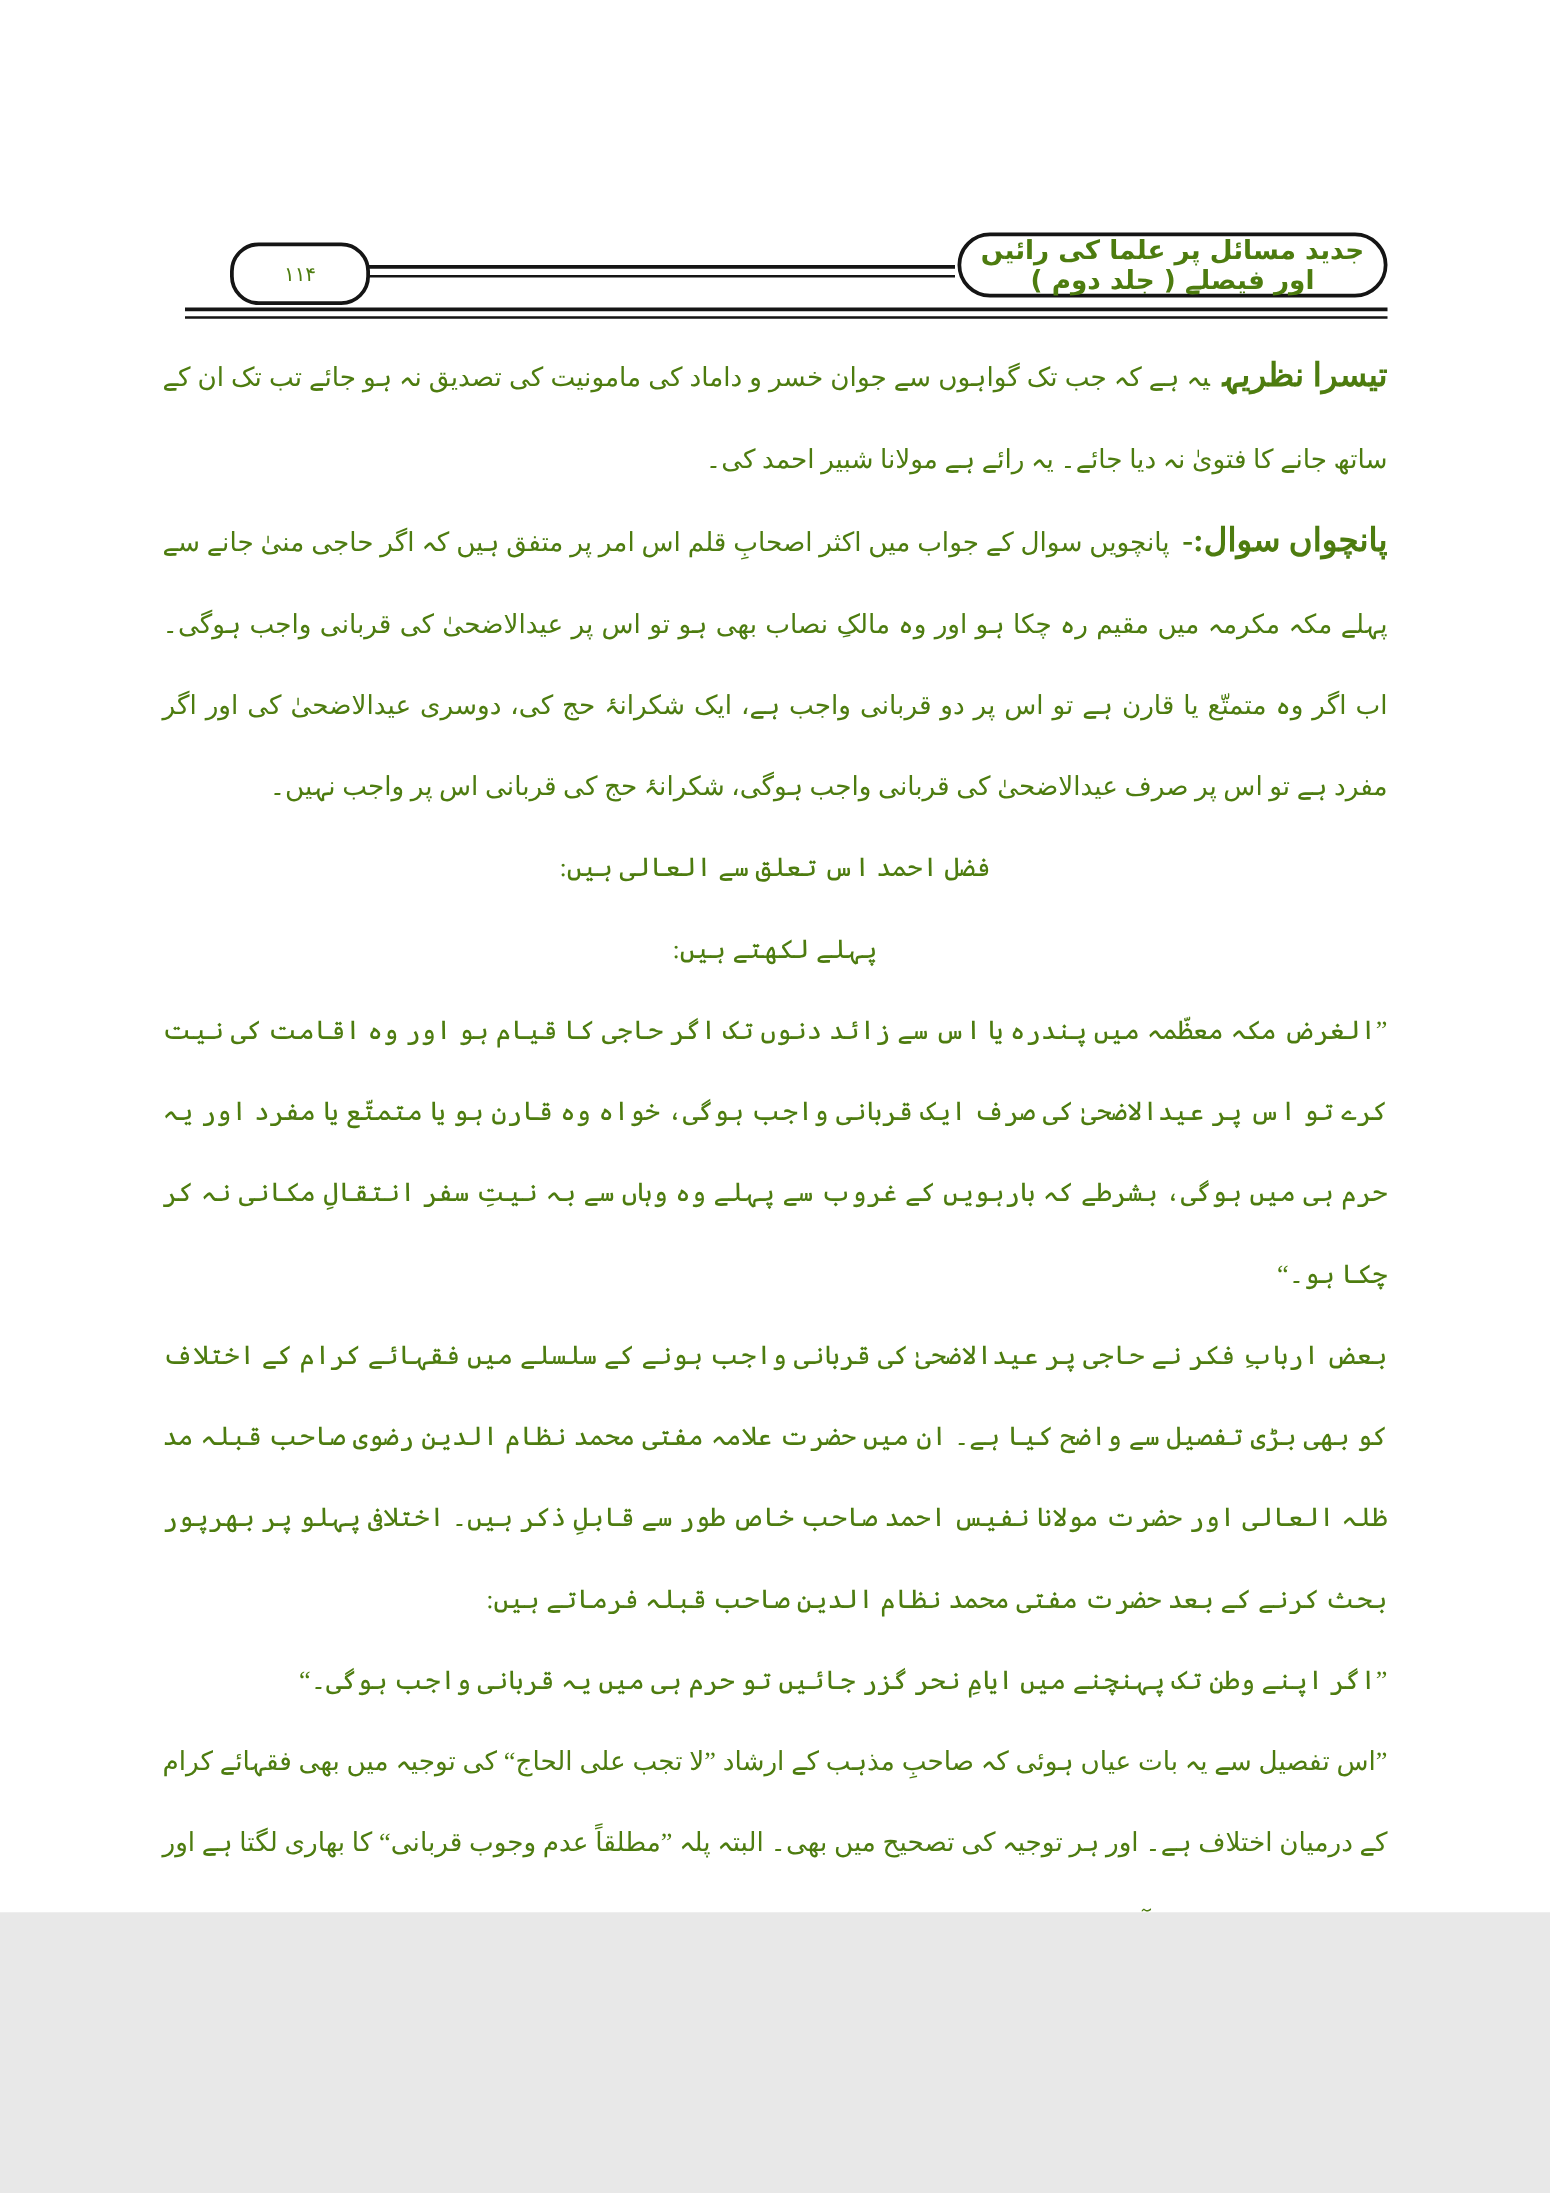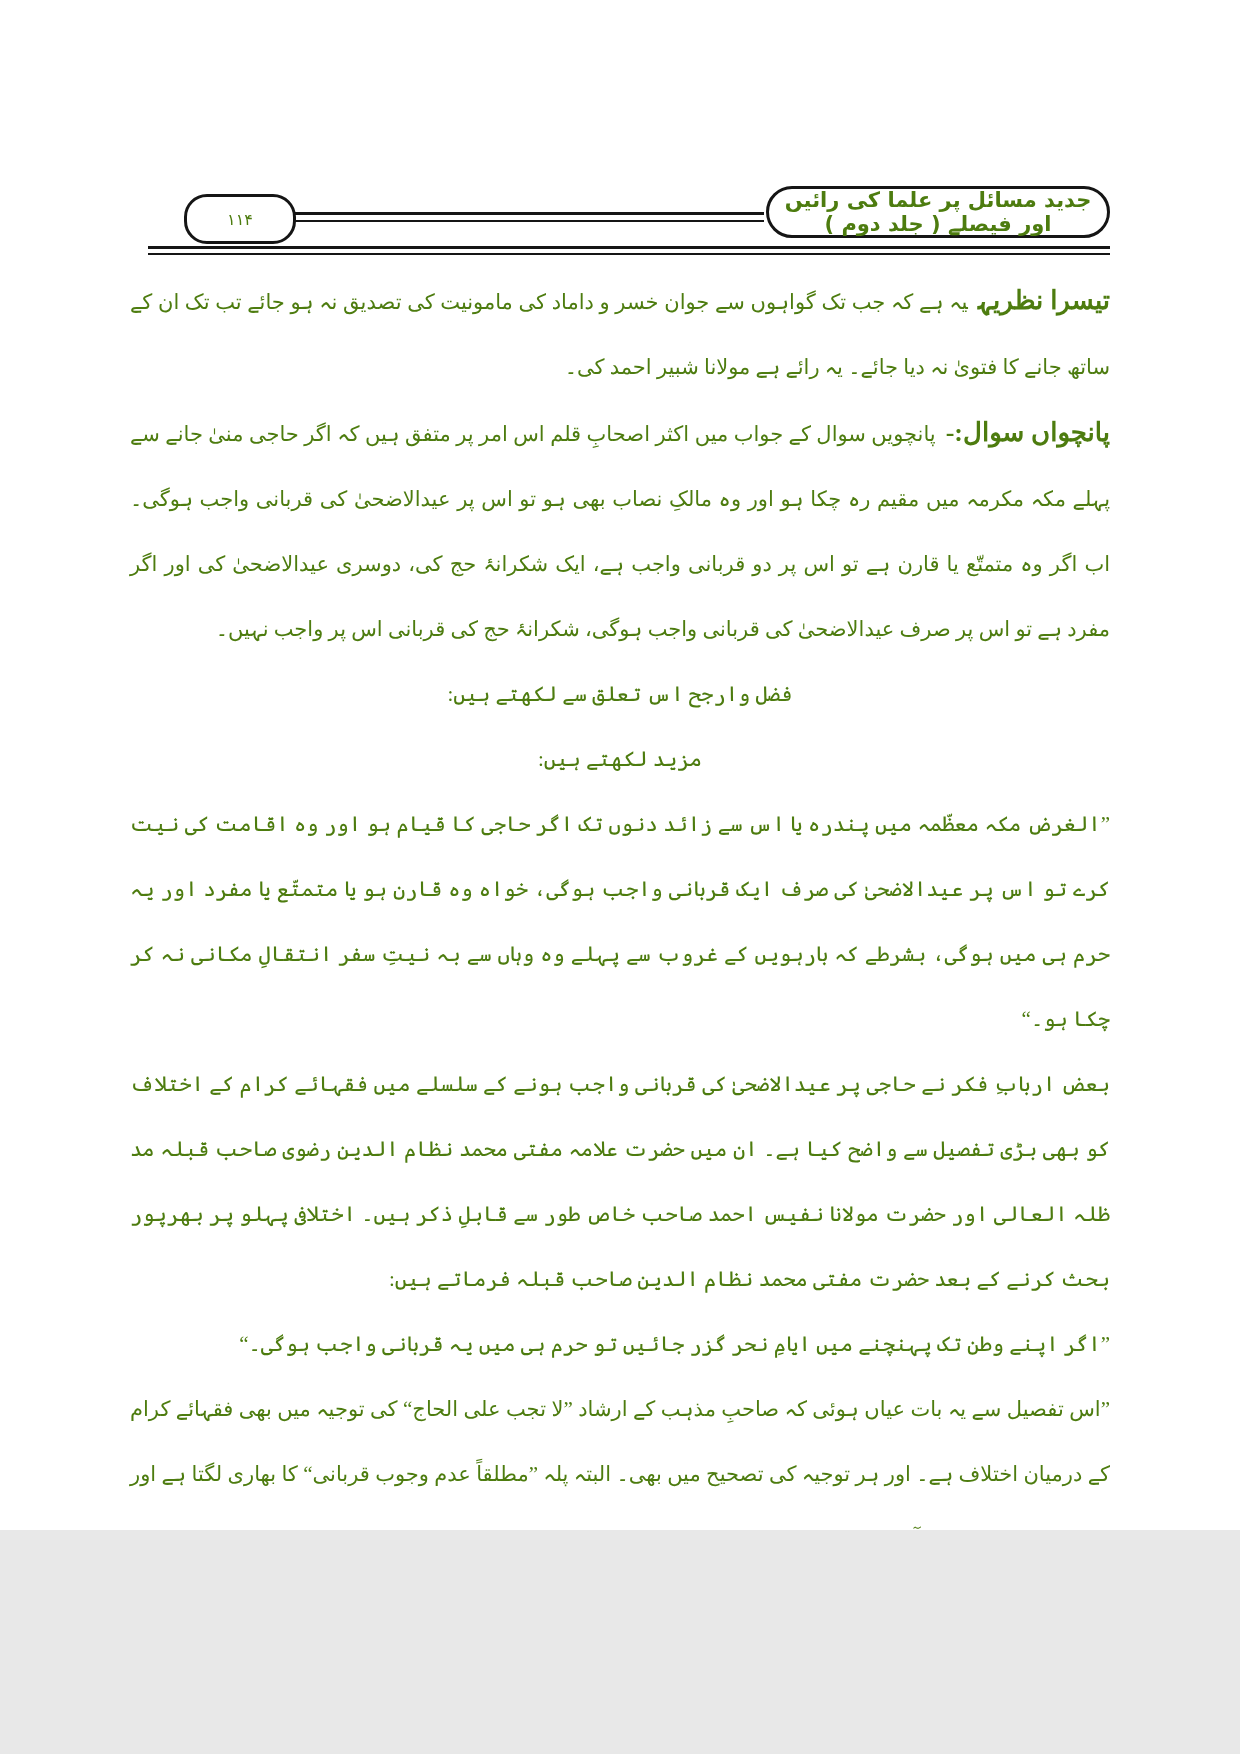--- a/index.html
+++ b/index.html
@@ -64,24 +64,24 @@
       <span>۱۱۴</span>
     </div>
     <div class="bottom-rule"></div>
   </div>
 
   <div class="body-text">
     <p><span class="lead">تیسرا نظریہ</span><span>یہ ہے کہ جب تک گواہوں سے جوان خسر و داماد کی مامونیت کی تصدیق نہ ہو جائے تب تک ان کے ساتھ جانے کا فتویٰ نہ دیا جائے۔ یہ رائے ہے مولانا شبیر احمد کی۔</span></p>
 
     <p><span class="lead">پانچواں سوال:-</span><span>پانچویں سوال کے جواب میں اکثر اصحابِ قلم اس امر پر متفق ہیں کہ اگر حاجی منیٰ جانے سے پہلے مکہ مکرمہ میں مقیم رہ چکا ہو اور وہ مالکِ نصاب بھی ہو تو اس پر عیدالاضحیٰ کی قربانی واجب ہوگی۔ اب اگر وہ متمتّع یا قارن ہے تو اس پر دو قربانی واجب ہے، ایک شکرانۂ حج کی، دوسری عیدالاضحیٰ کی اور اگر مفرد ہے تو اس پر صرف عیدالاضحیٰ کی قربانی واجب ہوگی، شکرانۂ حج کی قربانی اس پر واجب نہیں۔</span></p>
 
-    <p class="center">فضل وارجح اس تعلق سے لکھتے ہیں:</p>
+    <p class="center">فضل احمد اس تعلق سے العالی ہیں:</p>
 
 
-    <p class="center">مزید لکھتے ہیں:</p>
+    <p class="center">پہلے لکھتے ہیں:</p>
 
     <p>”الغرض مکہ معظّمہ میں پندرہ یا اس سے زائد دنوں تک اگر حاجی کا قیام ہو اور وہ اقامت کی نیت کرے تو اس پر عیدالاضحیٰ کی صرف ایک قربانی واجب ہوگی، خواہ وہ قارن ہو یا متمتّع یا مفرد اور یہ حرم ہی میں ہوگی، بشرطے کہ بارہویں کے غروب سے پہلے وہ وہاں سے بہ نیتِ سفر انتقالِ مکانی نہ کر چکا ہو۔“</p>
 
 
     <p>بعض اربابِ فکر نے حاجی پر عیدالاضحیٰ کی قربانی واجب ہونے کے سلسلے میں فقہائے کرام کے اختلاف کو بھی بڑی تفصیل سے واضح کیا ہے۔ ان میں حضرت علامہ مفتی محمد نظام الدین رضوی صاحب قبلہ مد ظلہ العالی اور حضرت مولانا نفیس احمد صاحب خاص طور سے قابلِ ذکر ہیں۔ اختلافی پہلو پر بھرپور بحث کرنے کے بعد حضرت مفتی محمد نظام الدین صاحب قبلہ فرماتے ہیں:</p>
 
     <p>”اگر اپنے وطن تک پہنچنے میں ایامِ نحر گزر جائیں تو حرم ہی میں یہ قربانی واجب ہوگی۔“</p>
 
     <p>”اس تفصیل سے یہ بات عیاں ہوئی کہ صاحبِ مذہب کے ارشاد ”لا تجب علی الحاج“ کی توجیہ میں بھی فقہائے کرام کے درمیان اختلاف ہے۔ اور ہر توجیہ کی تصحیح میں بھی۔ البتہ پلہ ”مطلقاً عدم وجوب قربانی“ کا بھاری لگتا ہے اور اس میں بندوں کے لیے آسانی بھی زیادہ ہے۔ لیکن دوسرے والے قول میں احتیاط زیادہ ہے، اس حیثیت سے اس کا پلہ بھاری ہے۔ چوں کہ عبادات میں احتیاط کی رعایت اولیٰ وارجح بلکہ بسا اوقات واجب ہوتی ہے۔ اس لیے حکم یہی ہوگا کہ جو حاجی مکہ معظّمہ میں پندرہ دن یا اس سے زیادہ قیام پذیر ہو جائے اس پر عیدالاضحیٰ کی قربانی احتیاطاً واجب ہے، اسی میں سلامتی ہے اور یہی مجددِ</p>
   </div>

